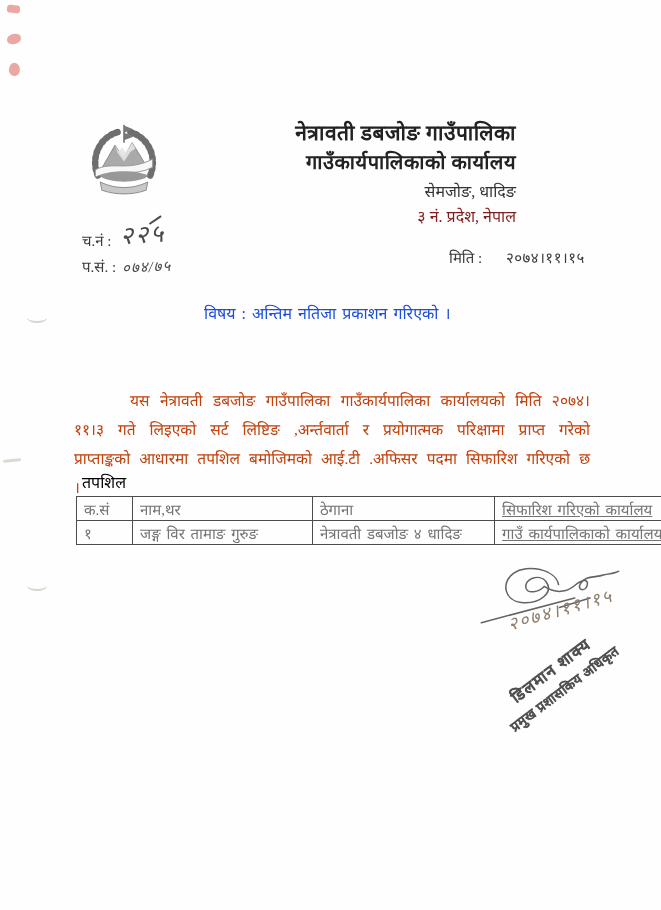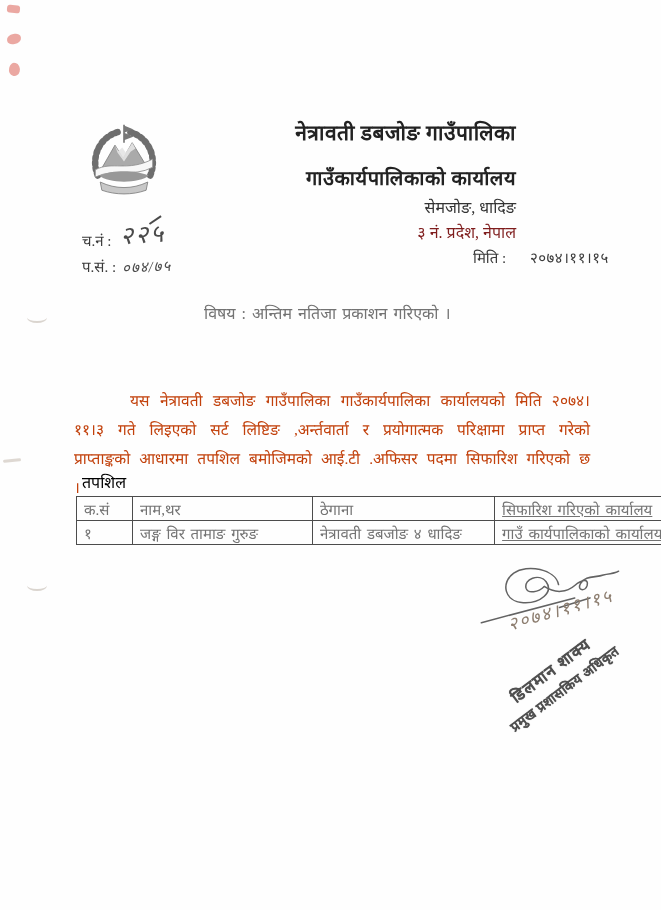--- a/index.html
+++ b/index.html
@@ -26,36 +26,36 @@
   .gc2 { left: 27px; top: 580px; }
   .gray-dash { position: absolute; left: 3px; top: 459px; width: 18px; height: 3px; background: #d8d1ca; transform: rotate(-5deg); opacity: .85; border-radius: 2px; }
 
   
   .emblem { position: absolute; left: 83px; top: 121px; width: 82px; height: 86px; }
   .head-text {
     position: absolute; left: 196px; top: 118px; width: 320px;
     text-align: right;
   }
   .head-text .h1 { font-size: 21px; font-weight: 700; color: #222; letter-spacing: .5px; }
-  .head-text .h2 { font-size: 20px; font-weight: 700; color: #222; margin-top: 18px; letter-spacing: .5px; }
+  .head-text .h2 { font-size: 20px; font-weight: 700; color: #222; margin-top: 2px; letter-spacing: .5px; }
   .head-text .h3 { font-size: 16px; margin-top: 5px; color: #333; }
   .head-text .h4 { font-size: 16px; margin-top: 3px; color: #7f1d1d; }
 
   
   .meta-left { position: absolute; left: 82px; top: 224px; font-size: 15px; color: #3a3a3a; }
   .meta-row { height: 26px; display: flex; align-items: flex-end; }
   .hw { font-style: italic; color: #4a4a4a; letter-spacing: 2px; display: inline-block; }
   .hw-ref { font-size: 25px; transform: rotate(-4deg); margin-left: 8px; margin-top: -8px; position: relative; }
   .hw-ref::after { content: ""; position: absolute; right: 2px; top: 4px; width: 14px; height: 1.5px; background: #4a4a4a; transform: rotate(-30deg); }
   .hw-disp { font-size: 15px; transform: rotate(-3deg); margin-left: 6px; letter-spacing: 1px; }
-  .meta-date { position: absolute; left: 473px; top: 247px; font-size: 15px; color: #3a3a3a; }
+  .meta-date { position: absolute; left: 449px; top: 247px; font-size: 15px; color: #3a3a3a; }
   .meta-date .val { margin-left: 20px; letter-spacing: .5px; }
 
   
-  .subject { position: absolute; left: 204px; top: 302px; font-size: 16px; color: #737373; word-spacing: 2px; }
+  .subject { position: absolute; left: 204px; top: 302px; font-size: 16px; color: #1d4ed8; word-spacing: 2px; }
   .body-par {
     position: absolute; left: 74px; top: 386px; width: 516px;
     font-size: 15.5px; line-height: 29px; text-align: justify;
     text-indent: 56px; color: #c2410c; word-spacing: 4px;
   }
   .details-heading { position: absolute; left: 82px; top: 471px; font-size: 16px; color: #000000; }
 
   
   table.list {
     position: absolute; left: 76px; top: 496px; width: 606px;

